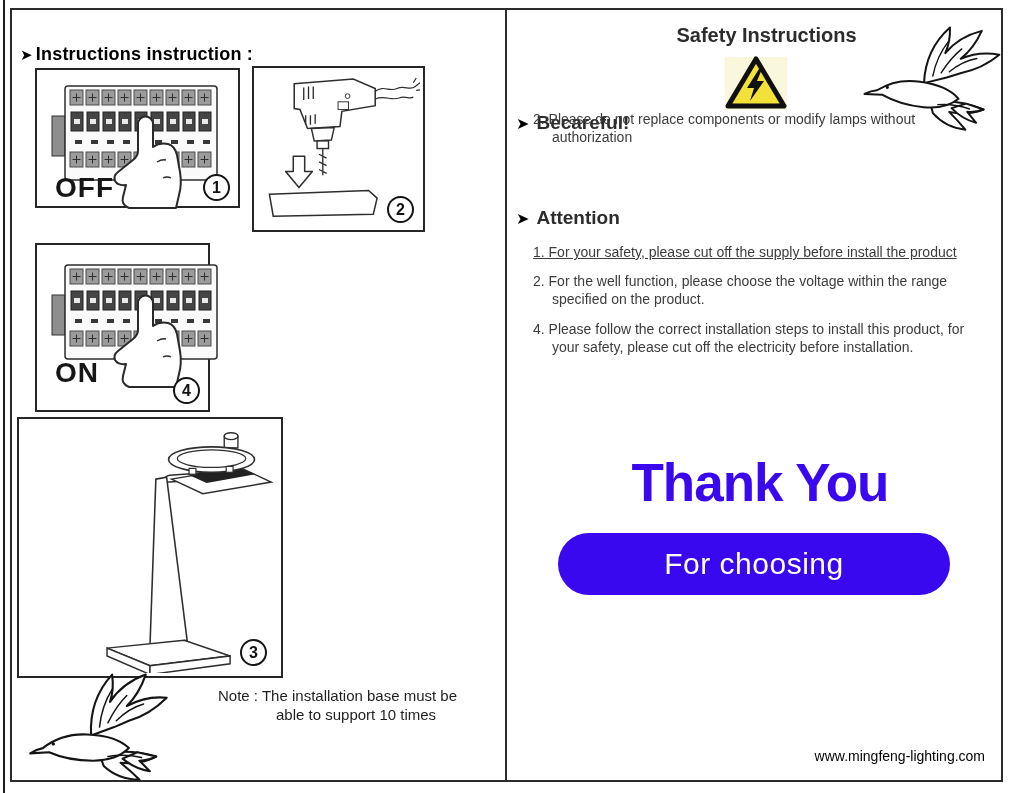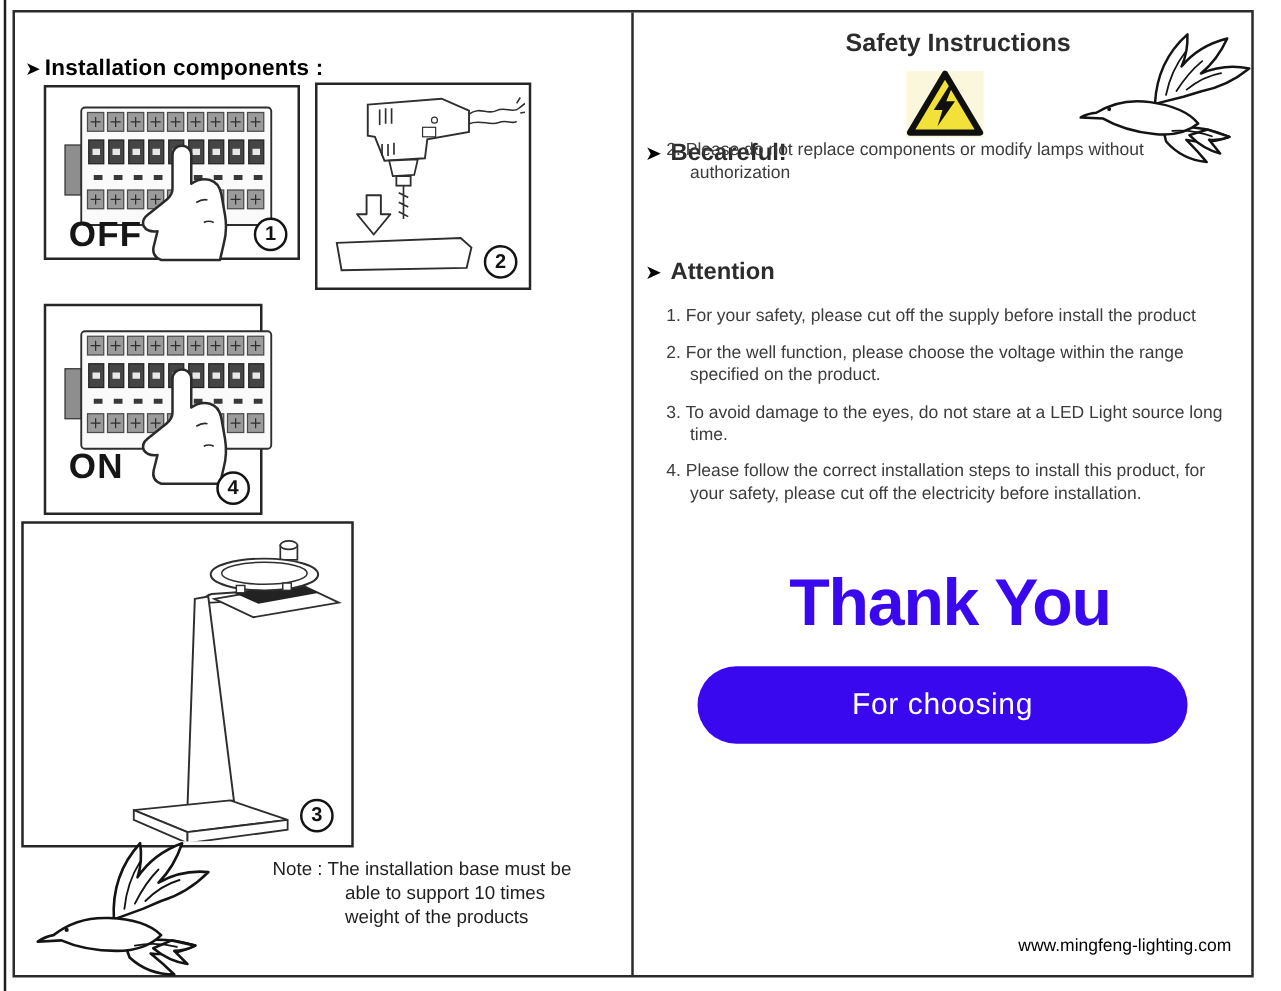--- a/index.html
+++ b/index.html
@@ -30,21 +30,21 @@
   .r-title { width:100%; text-align:center; font-size:20px; font-weight:bold; color:#2c2c2c;padding-left:25px; }
   .h2 { font-size:19px; font-weight:bold; color:#2c2c2c; }
   .h2 .arr { font-size:16px; margin-right:7px; }
   .list { width:452px; }
   .li { font-size:14px; color:#3c3c3c; line-height:1.3; padding-left:19px;
         text-indent:-19px; margin-bottom:9px; }
   .thanks { width:100%; text-align:center; font-size:53px; font-weight:bold;
             color:#3a08ef; letter-spacing:-1px; }
   .pill { width:392px; height:62px; background:#3a08ef; border-radius:31px;
           display:flex; align-items:center; justify-content:center;
-          color:#fff; font-size:24px; letter-spacing:.5px; }
+          color:#fff; font-size:30px; letter-spacing:.5px; }
   .website { font-size:14px; color:#000000; }
 </style>
 </head>
 <body>
 
 <svg width="0" height="0" style="position:absolute">
   <defs>
     <g id="scrw">
       <rect width="13" height="15" fill="#9b9b9b" stroke="#4a4a4a"></rect>
       <path d="M2.5,7.5h8M6.5,3.5v8" stroke="#2e2e2e" fill="none"></path>
@@ -98,21 +98,21 @@
   </defs>
 </svg>
 
 <div id="canvas">
   <div id="edge-line" class="abs"></div>
 
   <div id="sheet" class="abs">
     <div id="divider" class="abs"></div>
 
     <div class="abs h1" style="left:8px; top:34px;">
-      <span class="arr">➤</span><span>Installation components :</span>
+      <span class="arr">➤</span><span>Instructions instruction :</span>
     </div>
 
     <div class="abs step-box" style="left:23px; top:58px; width:205px; height:140px;">
       <svg class="abs" style="left:14px; top:10px;" width="175" height="145" viewBox="0 0 175 145">
           <use href="#g-breaker"></use>
         </svg>
       <div class="abs switch-label" style="left:18px; top:102px;">OFF</div>
       <div class="num-badge" style="right:8px; bottom:5px;">1</div>
     </div>
 
@@ -155,21 +155,20 @@
         <path d="M86,230 L165,222 L212,238 L130,248 Z" fill="#fff" stroke="#2e2e2e" stroke-width="1.5"></path>
         <path d="M86,230 L86,238 L130,257 L130,248 Z" fill="#fff" stroke="#2e2e2e" stroke-width="1.5"></path>
         <path d="M130,248 L130,257 L212,246 L212,238 Z" fill="#fff" stroke="#2e2e2e" stroke-width="1.5"></path>
       </svg>
       <div class="num-badge" style="right:14px; bottom:10px;">3</div>
     </div>
 
     <div class="abs note" style="left:206px; top:676px; width:280px;">
       <div><span>Note :</span> <span>The installation base must be</span></div>
       <div class="indent">able to support 10 times</div>
-      <div class="indent">weight of the products</div>
     </div>
 
     <svg class="abs" style="left:0px; top:658px;" width="178" height="118" viewBox="0 0 150 118">
         <use href="#g-bird" transform="translate(0,-6) scale(1.05)"></use>
       </svg>
 
     <div id="right-panel" class="abs">
 
       <div class="abs r-title" style="top:14px;">Safety Instructions</div>
 
@@ -189,23 +188,22 @@
 
       <div class="abs list" style="left:26px; top:100px;">
         <div class="li">2. Please do not replace components or modify lamps without authorization</div>
       </div>
 
       <div class="abs h2" style="left:9px; top:197px;">
         <span class="arr">➤</span><span>Attention</span>
       </div>
 
       <div class="abs list" style="left:26px; top:233px;">
-        <div class="li" style="margin-bottom:11px;">1. For your safety, please cut off the supply before install the product</div>
+        <div class="li" style="margin-bottom:11px;text-decoration:underline;">1. For your safety, please cut off the supply before install the product</div>
         <div class="li" style="margin-bottom:11px;">2. For the well function, please choose the voltage within the range specified on the product.</div>
-        <div class="li" style="margin-bottom:11px;">3. To avoid damage to the eyes, do not stare at a LED Light source long time.</div>
         <div class="li">4. Please follow the correct installation steps to install this product, for your safety, please cut off the electricity before installation.</div>
       </div>
 
       <div class="abs thanks" style="top:442px;padding-left:12px;">Thank You</div>
 
       <div class="abs pill" style="left:51px; top:523px;">
         <span>For choosing</span>
       </div>
 
       <div class="abs website" style="right:16px; top:738px;">www.mingfeng-lighting.com</div>

